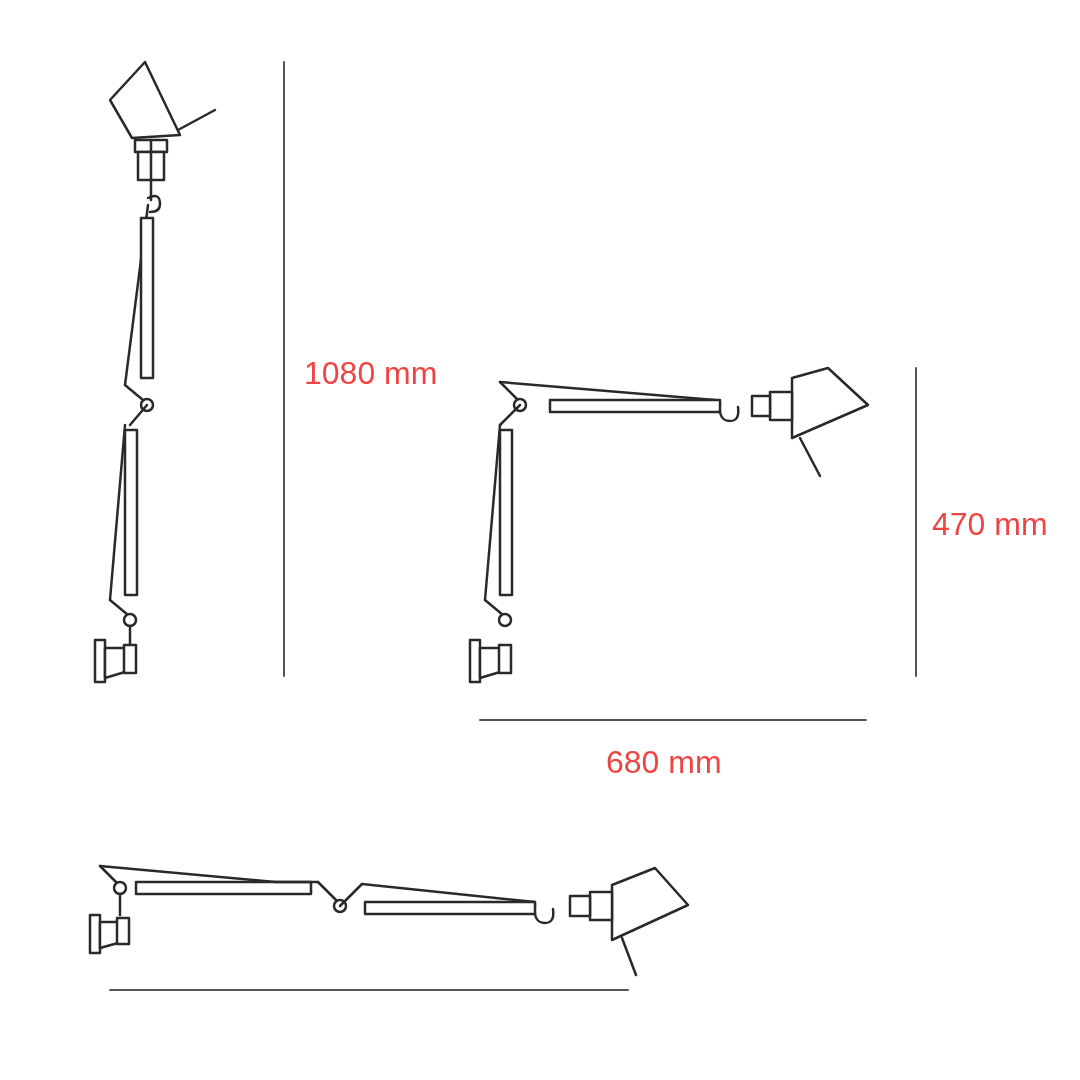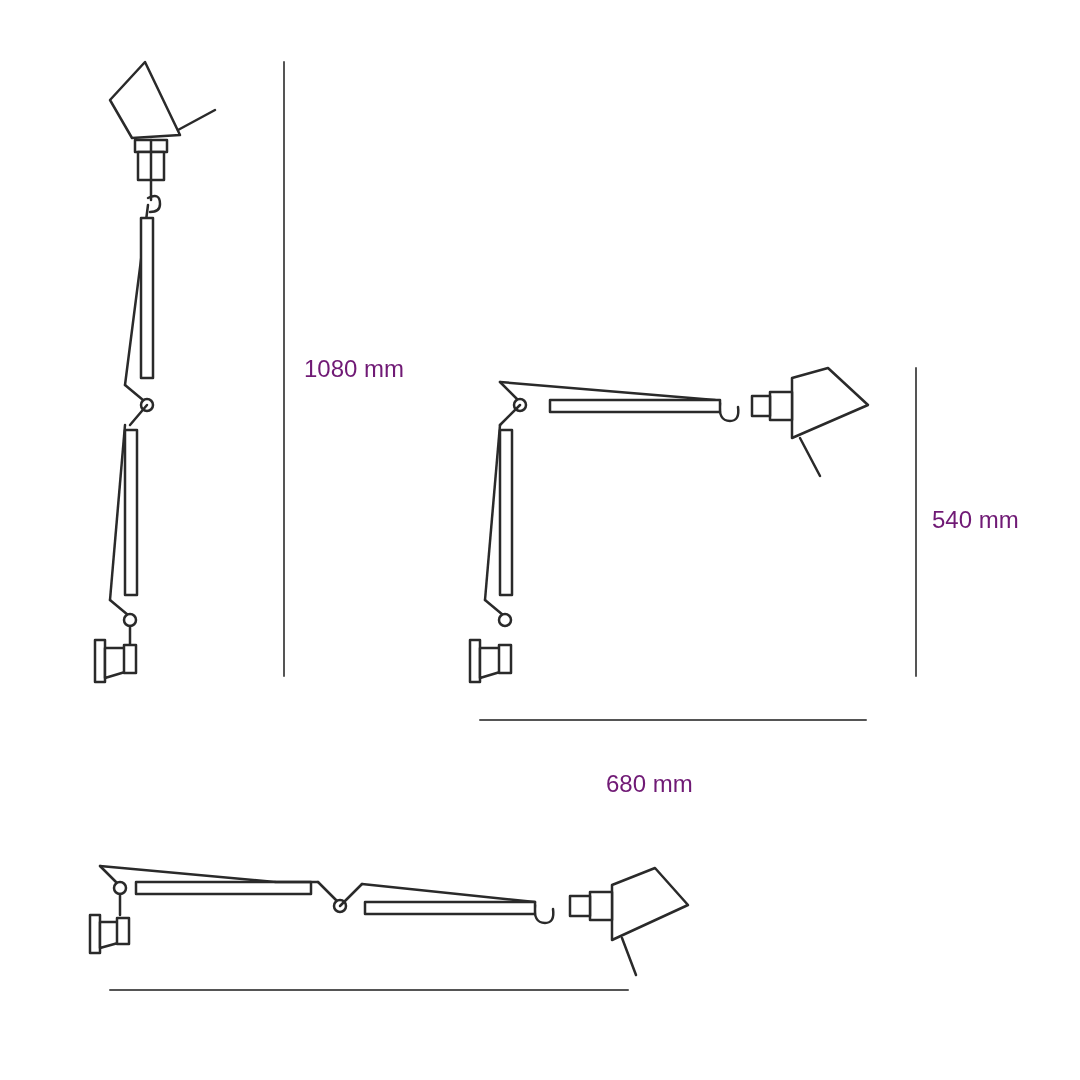--- a/index.html
+++ b/index.html
@@ -1,18 +1,18 @@
 <!DOCTYPE html>
 <html><head>
 <meta charset="utf-8">
 <style>
   html,body{margin:0;padding:0;background:#fff;}
   #canvas{position:relative;width:1080px;height:1080px;background:#fff;overflow:hidden;}
   svg{position:absolute;left:0;top:0;}
-  .lbl{position:absolute;font-family:"Liberation Sans",sans-serif;font-size:24px;color:#701a75;white-space:nowrap;}
+  .lbl{position:absolute;font-family:"Liberation Sans",sans-serif;font-size:32px;color:#ef4444;white-space:nowrap;}
 </style>
 </head>
 <body>
 
 <div id="canvas">
 <svg width="1080" height="1080" viewBox="0 0 1080 1080" fill="none" stroke="#2a2a2a" stroke-width="2.5" stroke-linecap="round" stroke-linejoin="round">
 
   <g>
     <polygon points="110,100 145,62 180,135 132,138" fill="#fff"></polygon>
     <line x1="178" y1="130" x2="215" y2="110"></line>
@@ -79,15 +79,15 @@
     <line x1="318" y1="882" x2="338" y2="902"></line>
     <circle cx="340" cy="906" r="6" fill="#fff"></circle>
     <line x1="340" y1="906" x2="362" y2="884"></line>
     <line x1="362" y1="884" x2="535" y2="902"></line>
     <rect x="365" y="902" width="170" height="12" fill="#fff"></rect>
   </g>
   <line x1="110" y1="990" x2="628" y2="990" stroke="#555" stroke-width="2"></line>
 </svg>
 
 <div class="lbl" style="left:304px;top:355px;">1080 mm</div>
-<div class="lbl" style="left:932px;top:506px;">540 mm</div>
-<div class="lbl" style="left:606px;top:744px;margin-top:26px;">680 mm</div>
+<div class="lbl" style="left:932px;top:506px;">470 mm</div>
+<div class="lbl" style="left:606px;top:744px;">680 mm</div>
 </div>
 
 </body></html>

